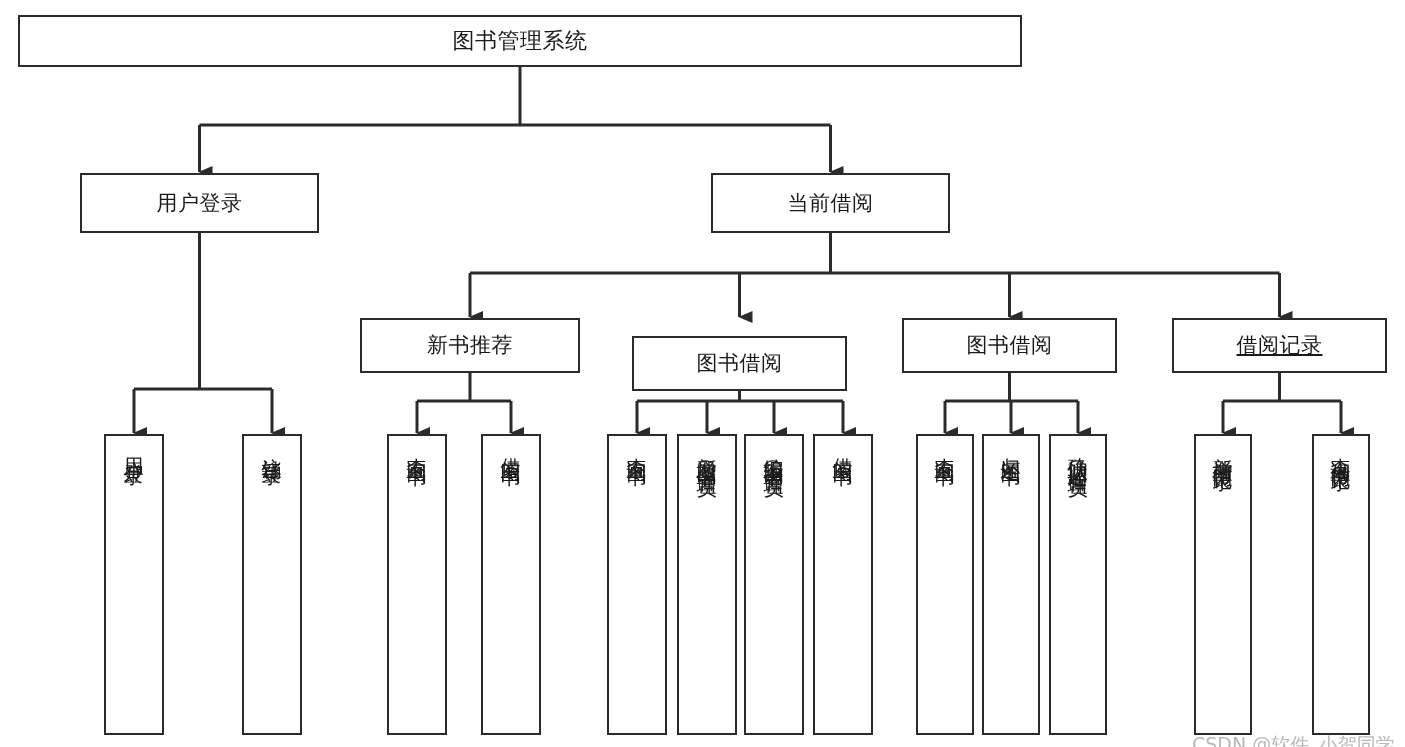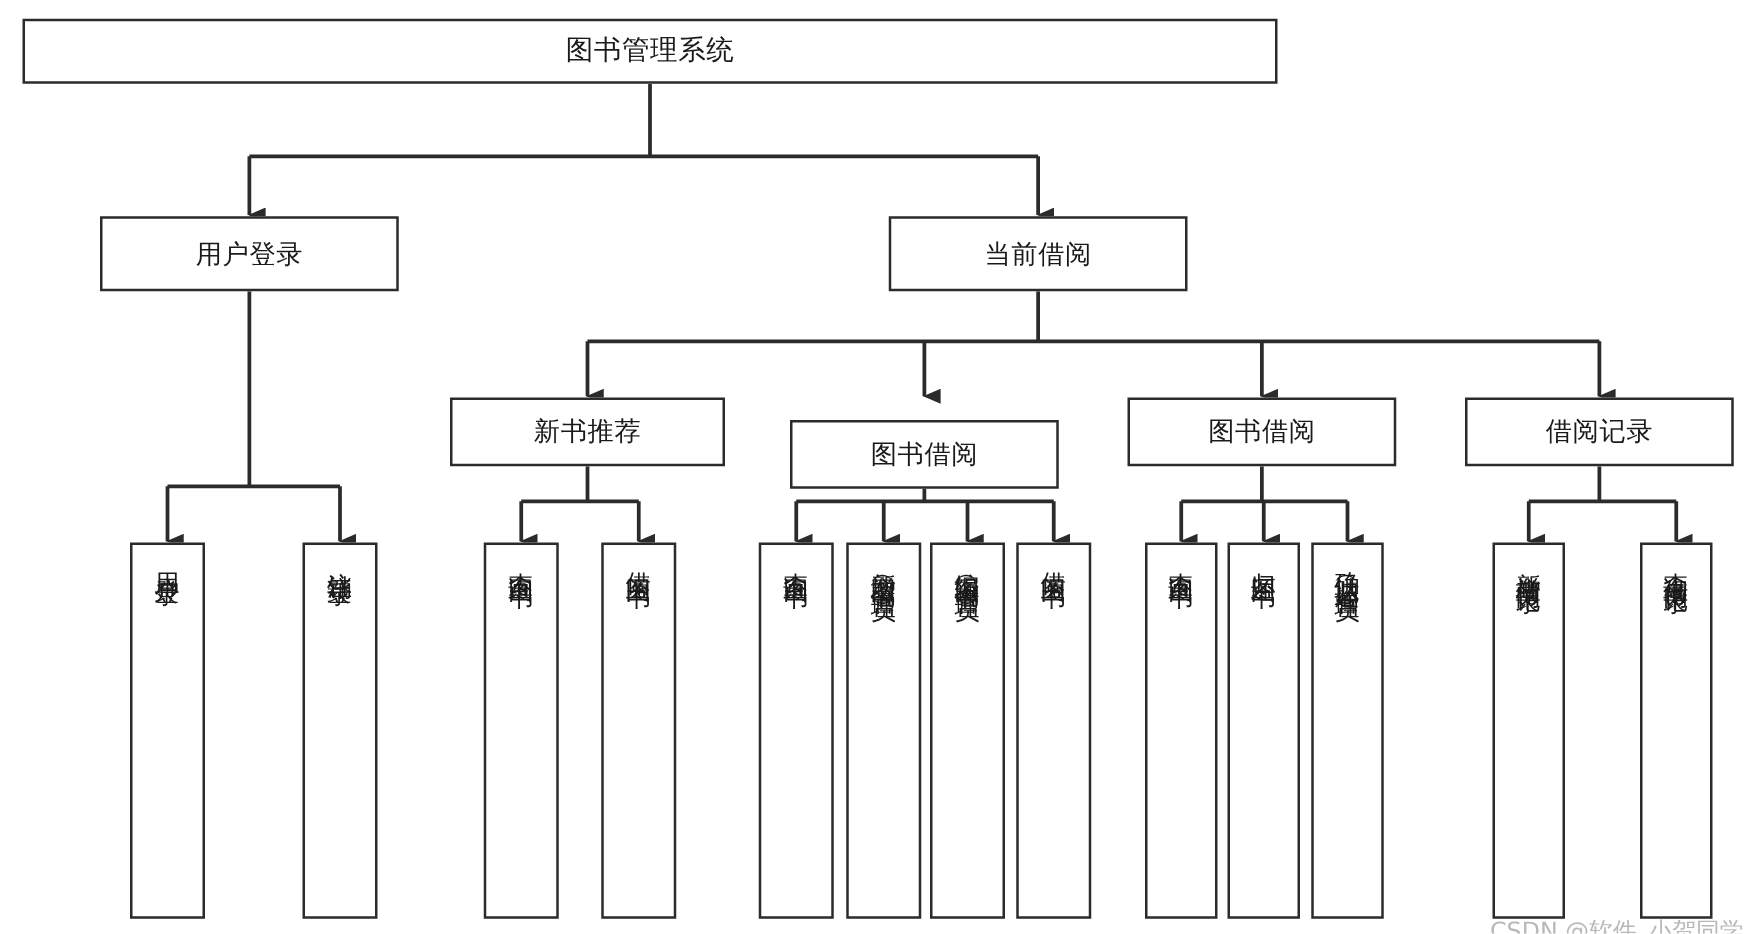--- a/index.html
+++ b/index.html
@@ -133,21 +133,21 @@
       </div>
       <div class="node horiz" style="left: 360px; top: 318px; width: 220px; height: 55px;">
         <span class="label">新书推荐</span>
       </div>
       <div class="node horiz" style="left: 632px; top: 336px; width: 215px; height: 55px;">
         <span class="label">图书借阅</span>
       </div>
       <div class="node horiz" style="left: 902px; top: 318px; width: 215px; height: 55px;">
         <span class="label">图书借阅</span>
       </div>
-      <div class="node horiz" style="left: 1172px; top: 318px; width: 215px; height: 55px;">
+      <div class="node horiz" style="left: 1172px; top: 318px; width: 215px; height: 55px; text-decoration: underline;">
         <span class="label">借阅记录</span>
       </div>
       <div class="node vert" style="left: 104px; top: 434px; width: 60px; height: 301px;">
         <span class="label">用户登录</span>
       </div>
       <div class="node vert" style="left: 242px; top: 434px; width: 60px; height: 301px;">
         <span class="label">注销登录</span>
       </div>
       <div class="node vert" style="left: 387px; top: 434px; width: 60px; height: 301px;">
         <span class="label">查询图书</span>

